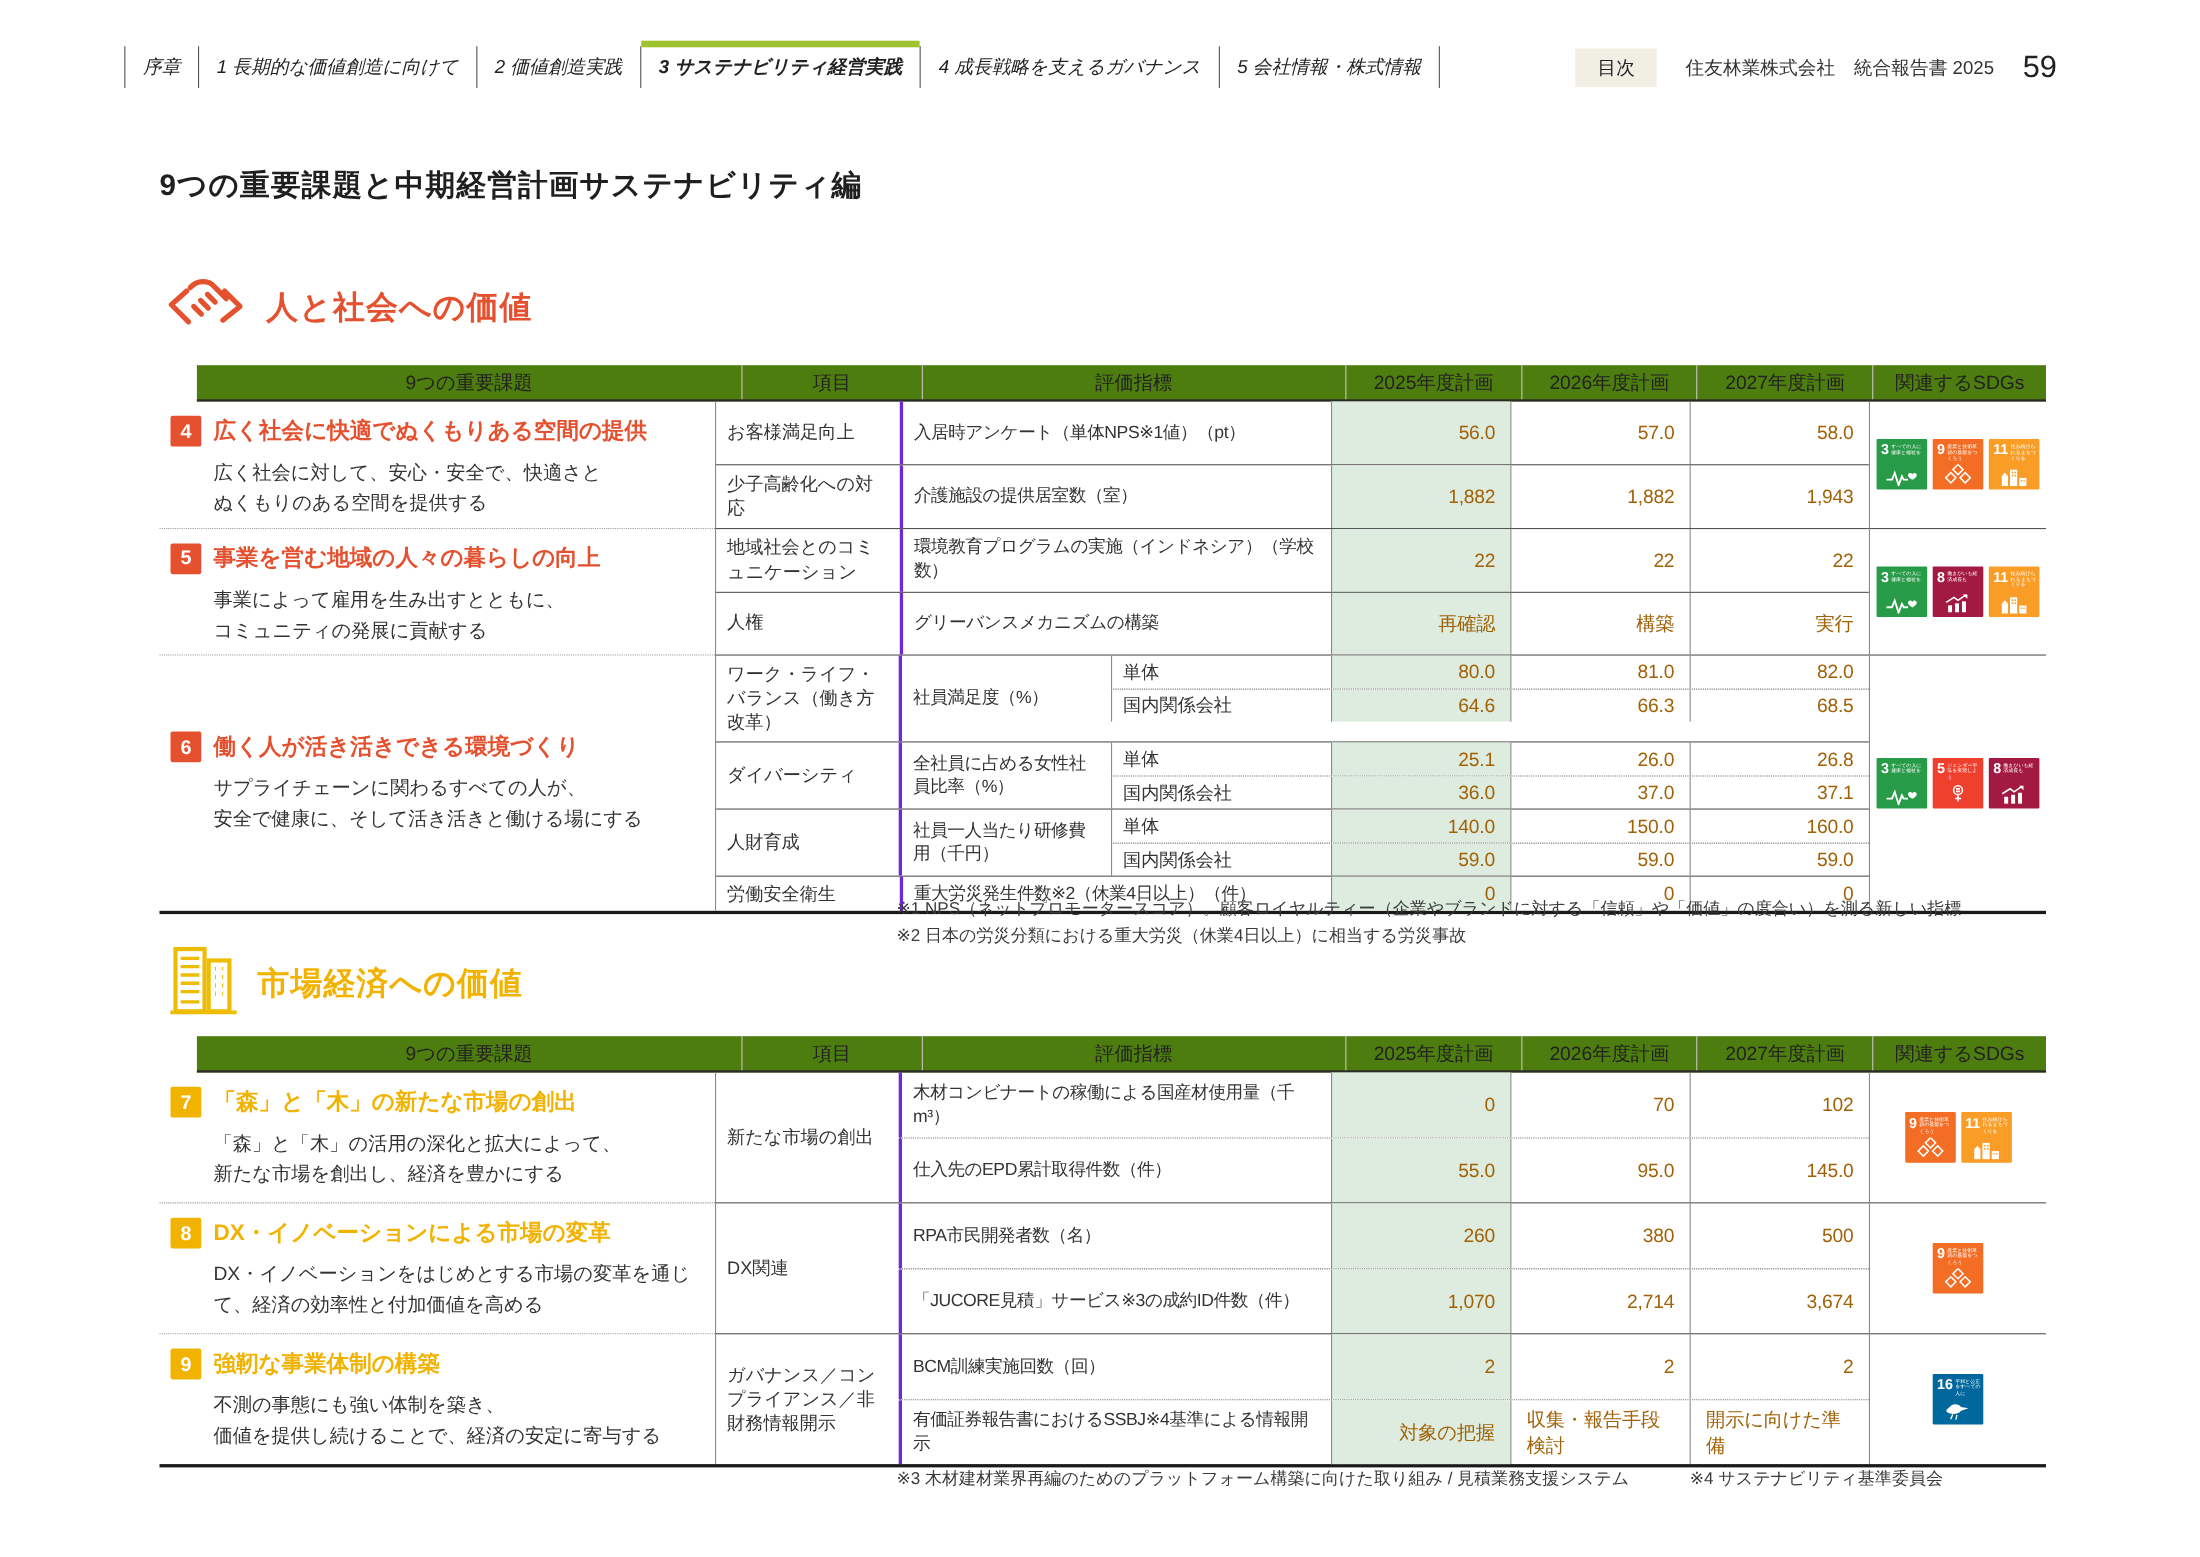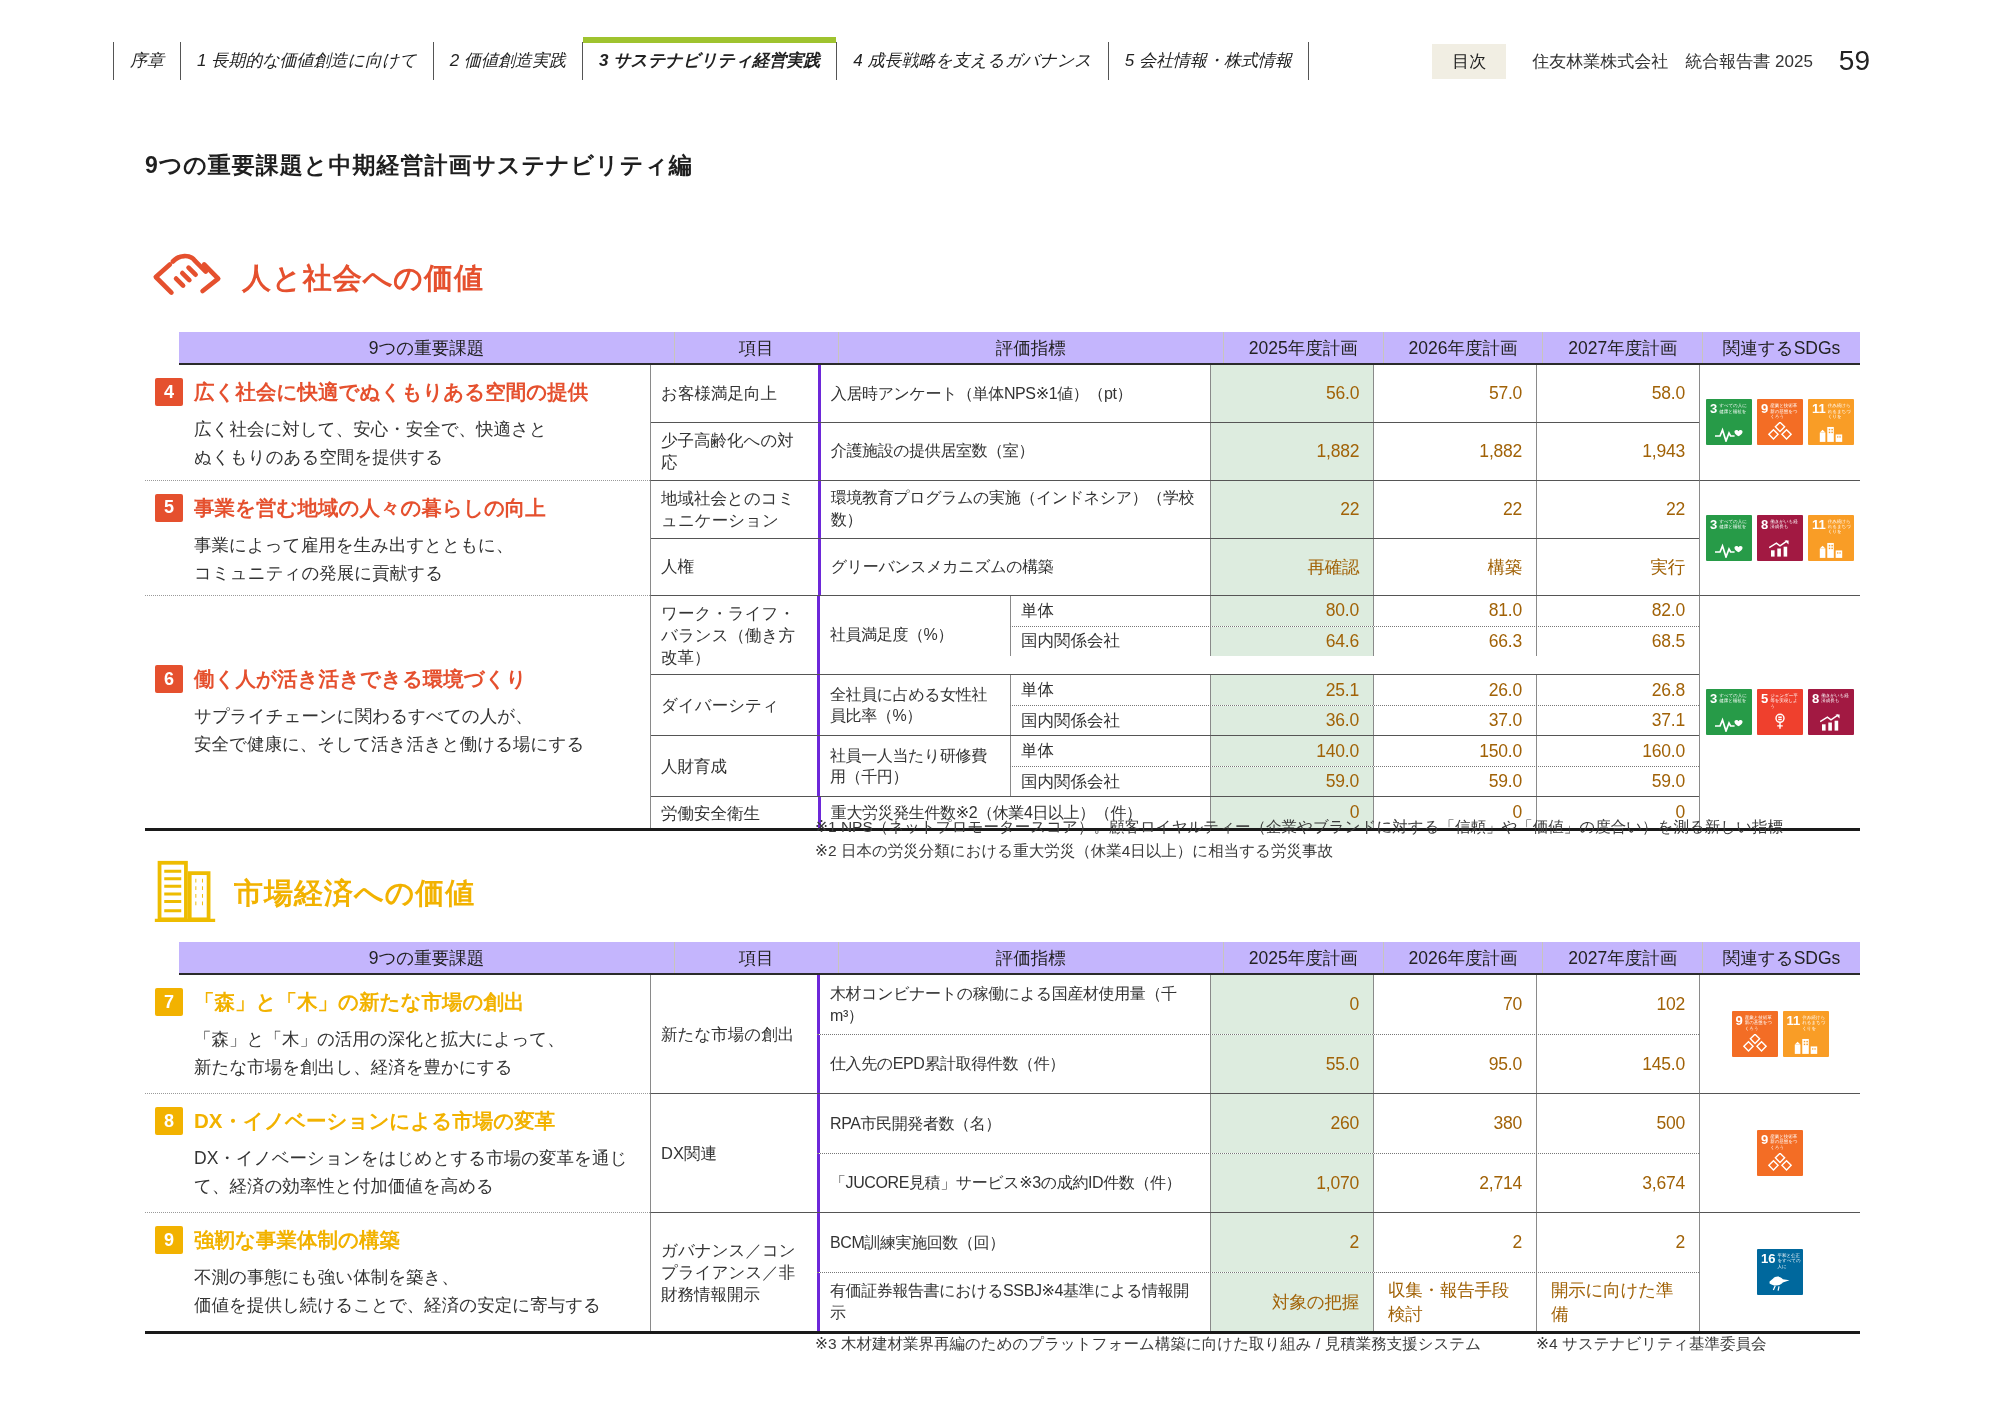--- a/index.html
+++ b/index.html
@@ -15,33 +15,33 @@
   .nav-item { position:relative; padding:9px 16px; font-size:17px; color:#222; border-left:1px solid #555; line-height:1.2; white-space:nowrap;font-style:italic; }
   .nav-item.last { border-right:1px solid #555; }
   .nav-item.active { font-weight:bold; }
   .nav-item.active::before { content:""; position:absolute; top:-5px; left:0; right:0; height:6px; background:#9fc32f; }
   .hdr-right { margin-left:auto; display:flex; align-items:center; gap:26px; }
   .toc-box { background:#f1eee3; padding:6px 20px; font-size:17px; color:#222; }
   .company { font-size:17px; color:#333; white-space:nowrap; }
   .pagenum { font-size:28px; color:#222; }
 
   
-  .page-title { position:absolute; left:145px; top:150px; font-size:23px; font-weight:bold; color:#1f1f1f; letter-spacing:1px; }
+  .page-title { position:absolute; left:145px; top:150px; font-size:27px; font-weight:bold; color:#1f1f1f; letter-spacing:1px; }
   .sec-hdr { position:absolute; display:flex; align-items:center; gap:16px; }
   #sec1 { left:148px; top:245px; }
   #sec2 { left:152px; top:858px; }
   .sec-title { font-size:29px; font-weight:bold; letter-spacing:1px; }
   #sec1 .sec-title { color:#e5502e; }
   #sec2 .sec-title { color:#f2b200; }
 
   
   .tbl { position:absolute; left:145px; width:1715px; border-bottom:3px solid #1a1a1a; font-size:17px; }
   #tbl1 { top:332px; }
   #tbl2 { top:942px; }
-  .thead { display:flex; background:#c4b5fd; border-bottom:2px solid #2b2b2b;margin-left:34px; }
+  .thead { display:flex; background:#4d7c0f; border-bottom:2px solid #2b2b2b;margin-left:34px; }
   .th { display:flex; align-items:center; justify-content:center; height:31px; font-size:17.5px; color:#222; border-left:1px solid #c8c5bc; }
   .th:first-child { border-left:none; }
   .w-issues { width:505px; } .w-item { width:167px; } .w-ind { width:393px; }
   .w-val { width:163px; } .w-sdg { width:161px; }
 
   .group { display:flex; }
   .g-col1 { width:505px; padding:13px 10px 0 10px; }
   .g-col1.center { display:flex; flex-direction:column; justify-content:center; padding-top:0; }
   .g-mid { width:1049px; display:flex; flex-direction:column; border-left:1px solid #8a8a8a; }
   .g-sdg { width:161px; border-left:1px solid #8a8a8a; display:flex; align-items:center; justify-content:center; gap:5px; }

